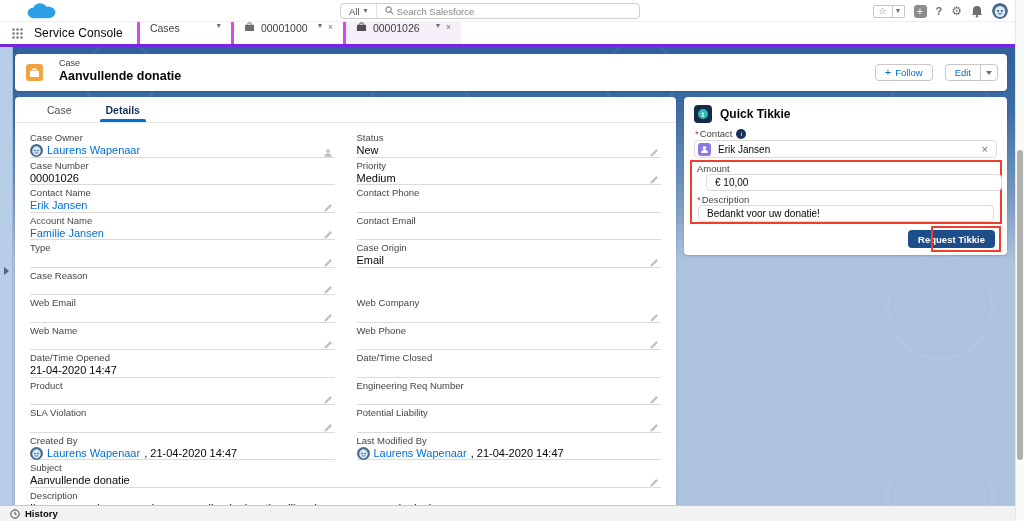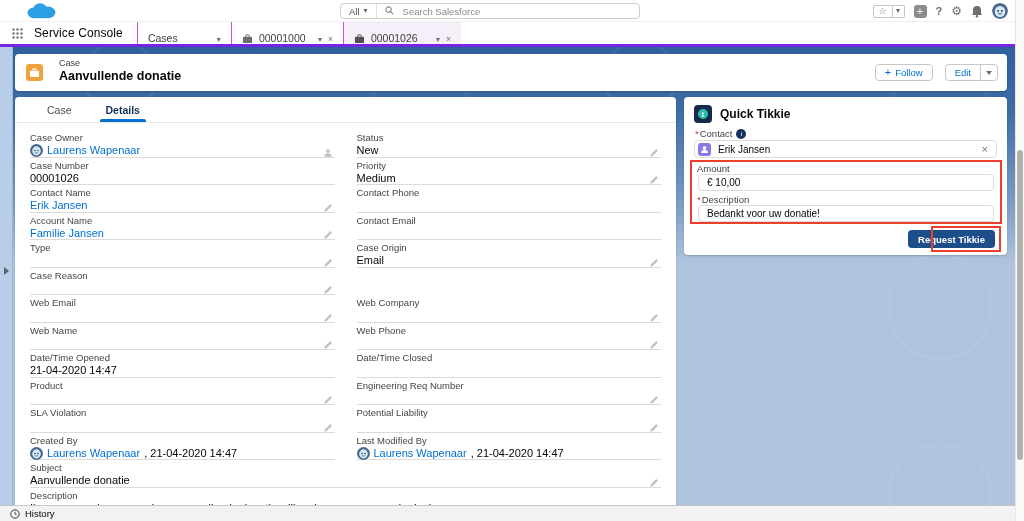--- a/index.html
+++ b/index.html
@@ -11,41 +11,41 @@
   
   .ghead { position:absolute; left:0; top:0; width:1024px; height:22px; background:#fff;
            border-bottom:1px solid #f0f0f0; }
   .cloud { position:absolute; left:24px; top:2px; width:34px; height:18px; }
   .searchbox { position:absolute; left:340px; top:3px; width:300px; height:16px;
                border:1px solid #cfcdcb; border-radius:4px; display:flex; align-items:center;
                background:#fff; }
   .scope { display:flex; align-items:center; gap:4px; padding:0 8px; height:100%;
            border-right:1px solid #e3e1e0; font-size:9.5px; color:#514f4d; cursor:pointer; }
   .chev { font-size:8px; color:#706e6b; line-height:1; }
-  .search-inner { display:flex; align-items:flex-start; gap:9px; padding:0 8px; flex:1; }
+  .search-inner { display:flex; align-items:flex-start; gap:3px; padding:0 8px; flex:1; }
   .searchbox input { border:none; outline:none; flex:1; font-size:9.5px; color:#3e3e3c;
                      font-family:"Liberation Sans", sans-serif; background:transparent; }
   .searchbox input::placeholder { color:#8a8886; }
   .gicons { position:absolute; right:16px; top:0; height:22px; display:flex; align-items:center; gap:9px; }
   .star-group { display:flex; }
   .star-box { width:20px; height:13px; border:1px solid #c9c7c5; border-radius:2px 0 0 2px;
               display:flex; align-items:center; justify-content:center; font-size:9px; color:#706e6b; cursor:pointer; background:#fff; }
   .star-dd { width:12px; height:13px; border:1px solid #c9c7c5; border-left:none; border-radius:0 2px 2px 0;
              display:flex; align-items:center; justify-content:center; cursor:pointer; background:#fff; }
   .plusbox { width:13px; height:13px; background:#8e8c8a; border-radius:3px; color:#fff; font-size:11px;
              line-height:12px; text-align:center; cursor:pointer; }
   .helpq { font-size:11px; color:#706e6b; font-weight:bold; cursor:pointer; }
   .gearg { font-size:12px; color:#706e6b; cursor:pointer; line-height:1; }
   .g-avatar { width:16px; height:16px; border-radius:50%; overflow:hidden; cursor:pointer; }
 
   
   .navbar { position:absolute; left:0; top:22px; width:1024px; height:22px; background:#fff; display:flex; align-items:stretch; }
   .waffle { width:34px; display:flex; align-items:center; justify-content:center; cursor:pointer; }
   .appname { display:flex; align-items:center; font-size:12px; color:#080707; padding-right:14px; letter-spacing:.1px; }
-  .navtab { display:flex; align-items:flex-end; gap:6px; padding:0 10px; border-left:1px solid #d946ef;
+  .navtab { display:flex; align-items:flex-start; gap:6px; padding:0 10px; border-left:3px solid #d946ef;
             font-size:10.5px; color:#3e3e3c; cursor:pointer; min-width:94px; }
   .navtab .lbl { flex:1; }
   .navtab .x { font-size:8.5px; color:#706e6b; }
   .navtab.active { background:#f4eff9; }
   .brief { width:11px; height:10px; flex:none; }
 
   .purple-line { position:absolute; left:0; top:44px; width:1024px; height:3px; background:var(--purple,#7526e0); }
 
   
   .workspace { position:absolute; left:0; top:47px; width:1024px; height:458px;
@@ -124,21 +124,21 @@
   .ann { position:absolute; border:2px solid var(--red,#ee3e2c); pointer-events:none; }
   .qt-btn { position:absolute; right:12px; top:133px; height:18px; background:var(--navy,#1d4e89); color:#fff;
             border:none; border-radius:4px; font-size:9.5px; font-weight:bold; padding:0 10px; cursor:pointer;
             font-family:"Liberation Sans", sans-serif; }
 
   
   .scrollbar { position:absolute; right:0; top:0; width:9px; height:521px; background:#fafaf9; border-left:1px solid #e7e6e5; }
   .thumb { position:absolute; left:1px; top:150px; width:6px; height:310px; background:#b0b0af; border-radius:3px; cursor:pointer; }
   .utility { position:absolute; left:0; top:505px; width:1015px; height:16px; background:#f3f2f2;
              border-top:1px solid #c9c7c5; display:flex; align-items:center; z-index:3; }
-  .util-item { display:flex; align-items:center; gap:5px; padding:0 10px; font-size:9.5px; color:#080707; cursor:pointer; height:100%; }
+  .util-item { display:flex; align-items:center; gap:5px; padding:0 10px; font-size:9.5px; color:#080707; cursor:pointer; height:100%;font-weight:bold; }
 </style>
 </head>
 <body>
 
 <div class="screen">
 
   <header class="ghead">
     <svg class="cloud" viewBox="0 0 36 20">
       <g fill="#2c9fe5">
         <ellipse cx="10" cy="12" rx="7" ry="6"></ellipse>
@@ -544,21 +544,21 @@
         </span>
         <span class="name">Erik Jansen</span>
         <span class="x">×</span>
       </div>
 
       <div class="ann" style="left:6px; top:63px; width:312px; height:64px;"></div>
 
       <div class="qt-label" style="top:66px; left:13px;">
         <span>Amount</span>
       </div>
-      <div class="qt-input" style="top:77px;">
+      <div class="qt-input" style="top:77px;margin-left:8px;">
         <span>€ 10,00</span>
       </div>
       <div class="qt-label" style="top:97px; left:13px;">
         <span><span class="req">*</span><span>Description</span></span>
       </div>
       <div class="qt-input" style="top:108px;">
         <span>Bedankt voor uw donatie!</span>
       </div>
 
       <button class="qt-btn">Request Tikkie</button>

